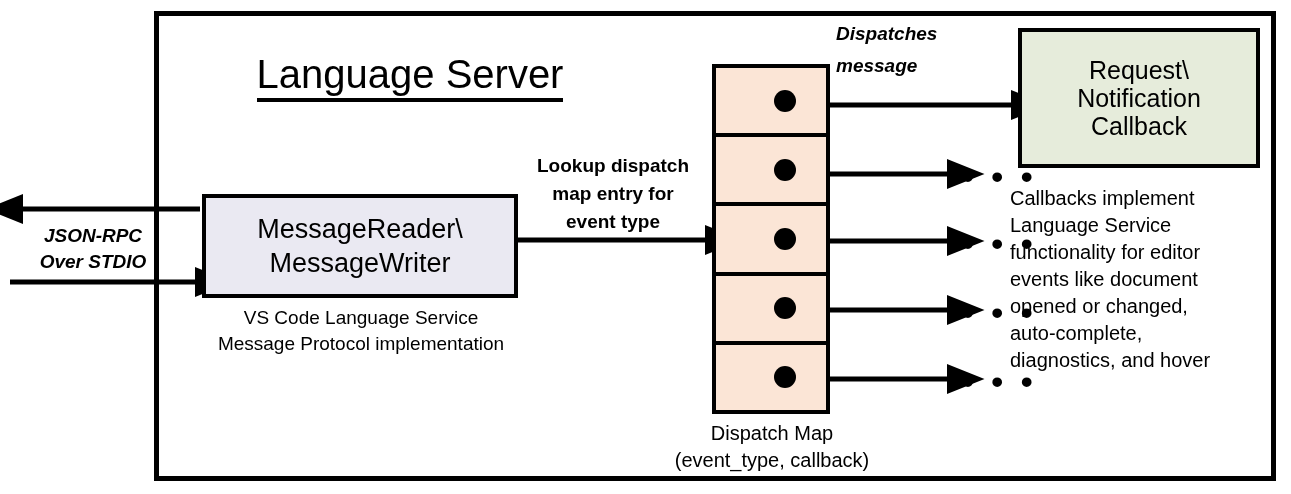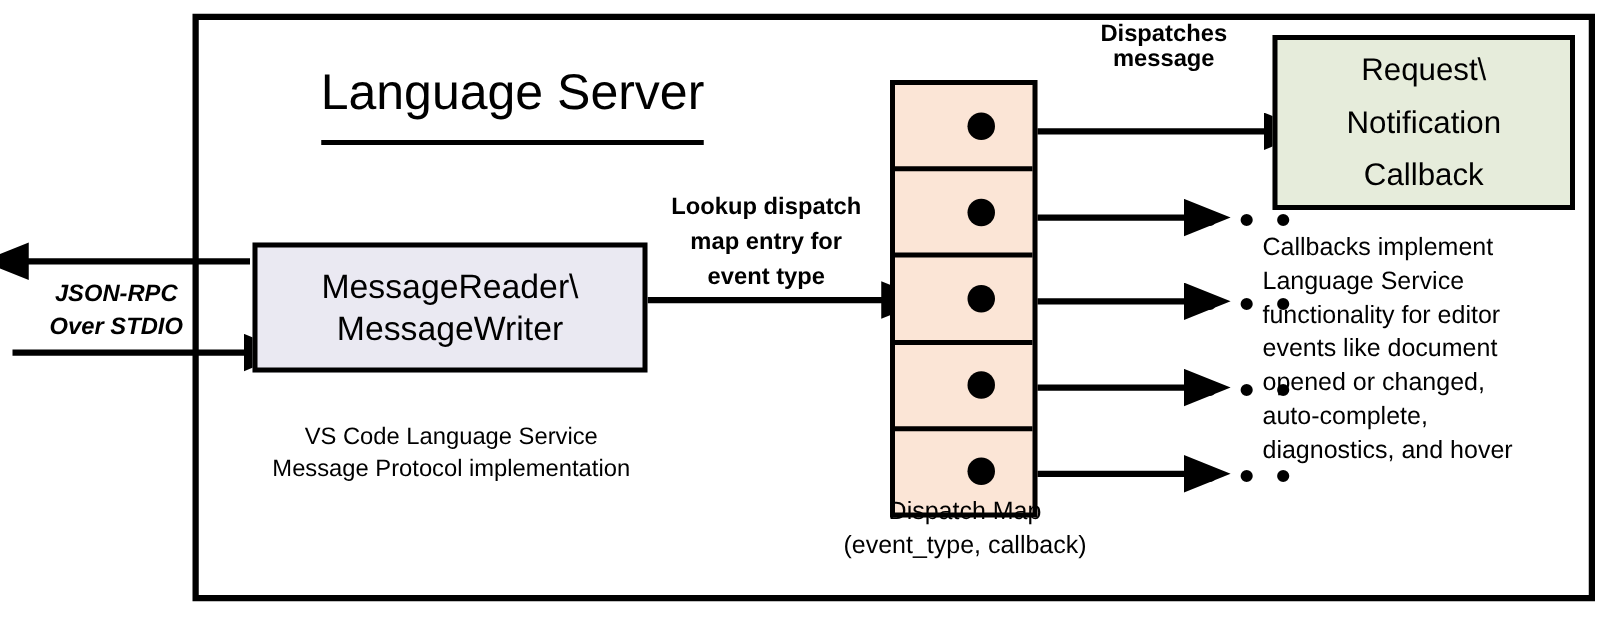--- a/index.html
+++ b/index.html
@@ -36,21 +36,21 @@
     top: 50px;
     width: 340px;
     text-align: center;
     font-size: 40px;
     line-height: 48px;
     letter-spacing: 0px;
     white-space: nowrap;
   }
   #server-title span {
     border-bottom: 4px solid #000000;
-    padding-bottom: 16px;
+    padding-bottom: 2px;
     margin-left: 14px;
   }
 
   
   #reader-box {
     left: 202px;
     top: 194px;
     width: 316px;
     height: 104px;
     background: #eae9f2;
@@ -63,21 +63,20 @@
     font-size: 27px;
     line-height: 34px;
   }
   #reader-caption {
     left: 186px;
     top: 305px;
     width: 350px;
     text-align: center;
     font-size: 19px;
     line-height: 26px;
-    margin-top: 32px;
   }
 
   
   #jsonrpc-label {
     left: 18px;
     top: 223px;
     width: 150px;
     text-align: center;
     font-size: 19px;
     line-height: 26px;
@@ -94,23 +93,24 @@
     font-size: 19px;
     line-height: 28px;
     font-weight: bold;
   }
 
   
   #dispatch-label {
     left: 836px;
     top: 18px;
     width: 190px;
-    text-align: center;
+    text-align: left;
     font-size: 19px;
-    line-height: 20px;
+    line-height: 32px;
+    font-style: italic;
     font-weight: bold;
   }
 
   
   #dispatch-map {
     left: 712px;
     top: 64px;
     width: 118px;
     height: 350px;
     box-sizing: border-box;
@@ -131,42 +131,42 @@
     left: 58px;
     top: 50%;
     transform: translateY(-50%);
     width: 22px;
     height: 22px;
     border-radius: 50%;
     background: #000000;
   }
   #map-caption {
     left: 650px;
-    top: 396px;
+    top: 420px;
     width: 244px;
     text-align: center;
     font-size: 20px;
     line-height: 27px;
   }
 
   
   #callback-box {
     left: 1018px;
     top: 28px;
     width: 242px;
     height: 140px;
     background: #e6ecdb;
     border: 4px solid #000000;
     box-sizing: border-box;
     display: flex;
     align-items: center;
     justify-content: center;
     text-align: center;
     font-size: 25px;
-    line-height: 42px;
+    line-height: 28px;
   }
   #callback-caption {
     left: 1010px;
     top: 185px;
     width: 262px;
     text-align: left;
     font-size: 20px;
     line-height: 27px;
   }
 

